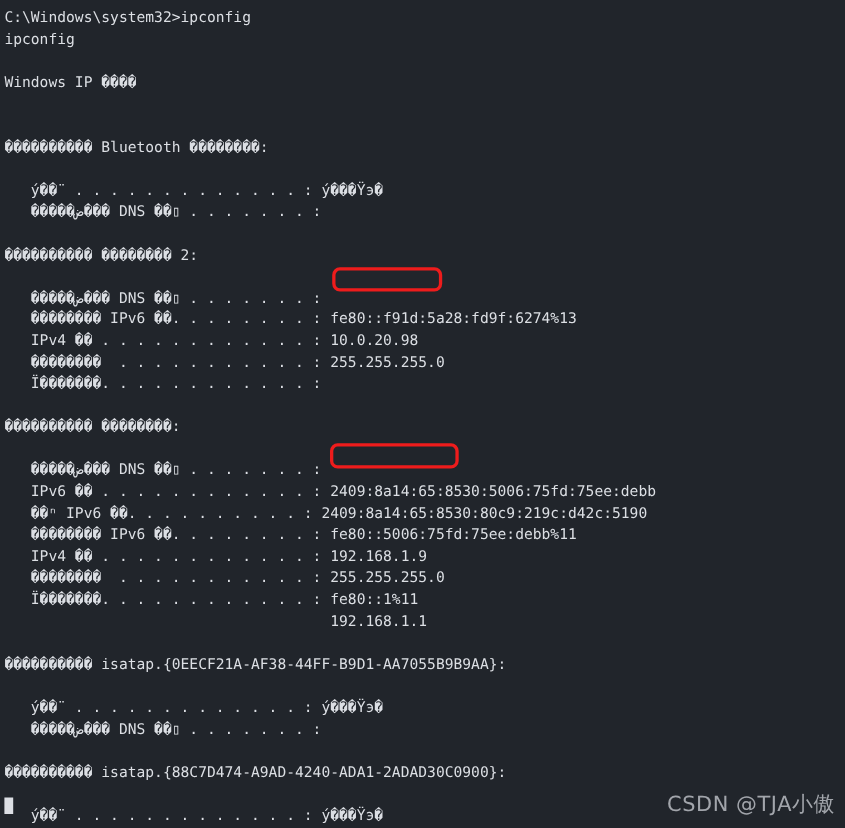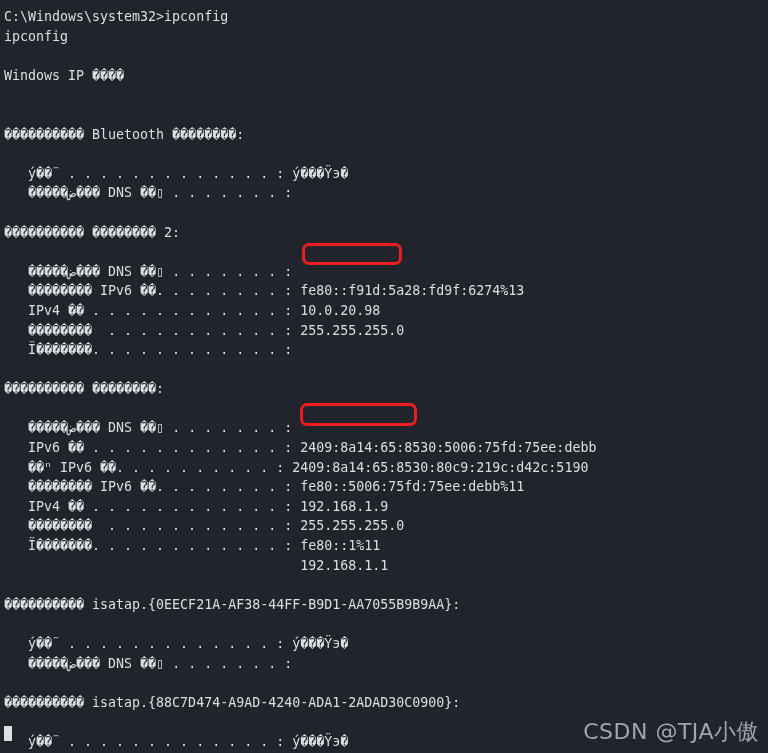--- a/index.html
+++ b/index.html
@@ -66,21 +66,21 @@
   }
 
   
   #watermark {
     position: absolute;
     right: 9px;
     top: 722px;
     color: #b9bcc2;
     opacity: 0.85;
     font-family: "DejaVu Sans", "Liberation Sans", sans-serif;
-    font-size: 22px;
+    font-size: 19px;
     letter-spacing: 0.5px;
     white-space: pre;
   }
 </style>
 </head>
 <body>
 
 <div id="terminal">
 
   <div id="console-output"><div class="line">C:\Windows\system32&gt;ipconfig</div><div class="line">ipconfig</div><div class="line blank">&nbsp;</div><div class="line">Windows IP ����</div><div class="line blank">&nbsp;</div><div class="line blank">&nbsp;</div><div class="line">���������� Bluetooth ��������:</div><div class="line blank">&nbsp;</div><div class="line">   ý��¨ . . . . . . . . . . . . . : ý���Ÿэ�</div><div class="line">   �����ض��� DNS ��▯ . . . . . . . :</div><div class="line blank">&nbsp;</div><div class="line">���������� �������� 2:</div><div class="line blank">&nbsp;</div><div class="line">   �����ض��� DNS ��▯ . . . . . . . :</div><div class="line">   �������� IPv6 ��. . . . . . . . : fe80::f91d:5a28:fd9f:6274%13</div><div class="line">   IPv4 �� . . . . . . . . . . . . : 10.0.20.98</div><div class="line">   ��������  . . . . . . . . . . . : 255.255.255.0</div><div class="line">   Ï�������. . . . . . . . . . . . :</div><div class="line blank">&nbsp;</div><div class="line">���������� ��������:</div><div class="line blank">&nbsp;</div><div class="line">   �����ض��� DNS ��▯ . . . . . . . :</div><div class="line">   IPv6 �� . . . . . . . . . . . . : 2409:8a14:65:8530:5006:75fd:75ee:debb</div><div class="line">   ��ⁿ IPv6 ��. . . . . . . . . . : 2409:8a14:65:8530:80c9:219c:d42c:5190</div><div class="line">   �������� IPv6 ��. . . . . . . . : fe80::5006:75fd:75ee:debb%11</div><div class="line">   IPv4 �� . . . . . . . . . . . . : 192.168.1.9</div><div class="line">   ��������  . . . . . . . . . . . : 255.255.255.0</div><div class="line">   Ï�������. . . . . . . . . . . . : fe80::1%11</div><div class="line">                                     192.168.1.1</div><div class="line blank">&nbsp;</div><div class="line">���������� isatap.{0EECF21A-AF38-44FF-B9D1-AA7055B9B9AA}:</div><div class="line blank">&nbsp;</div><div class="line">   ý��¨ . . . . . . . . . . . . . : ý���Ÿэ�</div><div class="line">   �����ض��� DNS ��▯ . . . . . . . :</div><div class="line blank">&nbsp;</div><div class="line">���������� isatap.{88C7D474-A9AD-4240-ADA1-2ADAD30C0900}:</div><div class="line blank">&nbsp;</div><div class="line">   ý��¨ . . . . . . . . . . . . . : ý���Ÿэ�</div><div class="line">   �����ض��� DNS ��▯ . . . . . . . :</div></div>

